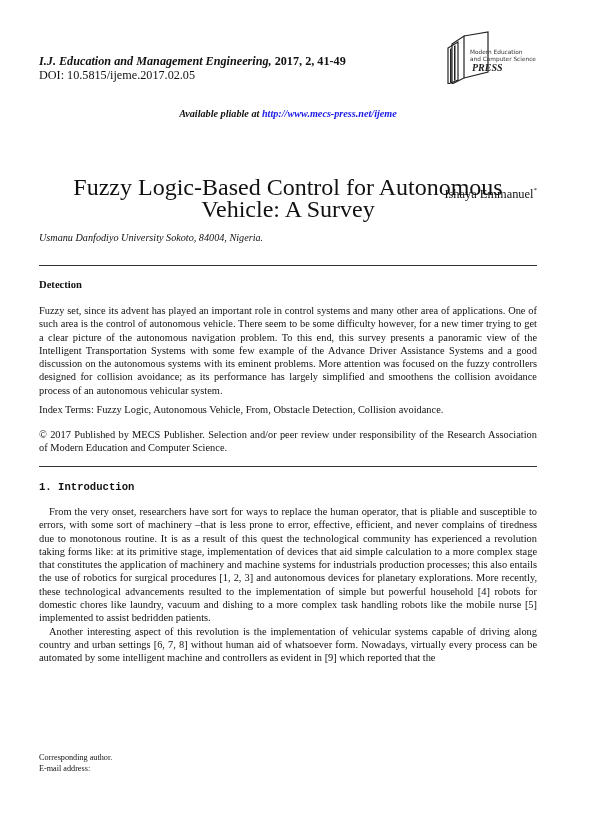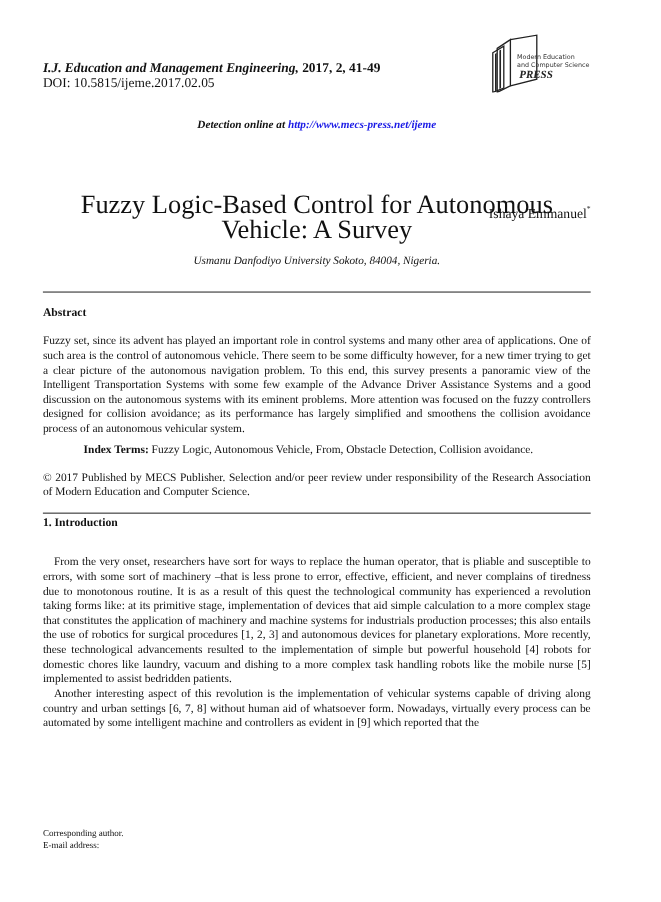--- a/index.html
+++ b/index.html
@@ -10,29 +10,29 @@
   .journal .jtitle { font-weight: bold; font-style: italic; }
   .journal .jvol { font-weight: bold; }
   .logo { position: absolute; left: 403px; top: 22px; width: 110px; height: 62px; }
   .avail { position: absolute; left: 0; width: 498px; top: 108px; text-align: center;
            font-size: 10.2px; font-weight: bold; font-style: italic; }
   .avail a { color: #1a1ae6; text-decoration: none; }
   .title { position: absolute; left: 0; width: 498px; top: 176px; text-align: center;
            font-size: 24px; line-height: 22px; }
   .author { position: absolute; left: 0; width: 498px; top: 186px; text-align: right; font-size: 12.4px; }
   .author sup { font-size: 7px; vertical-align: 6px; }
-  .affil { position: absolute; left: 0; width: 498px; top: 232px; text-align: center;
+  .affil { position: absolute; left: 0; width: 498px; top: 232px; text-align: left;
            font-size: 10.2px; font-style: italic; }
   .rule { position: absolute; left: 0; width: 498px; height: 0; border-top: 1px solid #333; }
   .section-head { position: absolute; left: 0; font-size: 10.6px; font-weight: bold; }
   .para { position: absolute; left: 0; width: 498px; font-size: 10.4px; line-height: 13.3px;
           text-align: justify; }
   .indent { text-indent: 10px; font-family: Liberation Serif, serif; }
   .ital { }
-  .b { font-weight: bold; margin-left: 37px; }
+  .b { font-weight: normal; }
   .footnote { position: absolute; left: 0; top: 753px; font-size: 8.2px; line-height: 10.5px; }
 </style>
 </head>
 <body>
 
 <div class="page">
 
   <div class="journal">
     <div><span class="jtitle">I.J. Education and Management Engineering,</span><span class="jvol"> 2017, 2, 41-49</span></div>
     <div>DOI: 10.5815/ijeme.2017.02.05</div>
@@ -49,43 +49,43 @@
         <path d="M8 27 L9.5 26 L9.5 60 L8 61 Z"></path>
         <path d="M12 24 L13.5 23 L13.5 58 L12 59 Z"></path>
       </g>
       <text x="28" y="32" font-family="DejaVu Sans, sans-serif" font-size="5.8" fill="#333">Modern Education</text>
       <text x="28" y="38.5" font-family="DejaVu Sans, sans-serif" font-size="5.8" fill="#333">and Computer Science</text>
       <text x="30" y="49" font-family="Liberation Serif, serif" font-size="10" font-weight="bold" font-style="italic" fill="#222">PRESS</text>
     </svg>
   </div>
 
   <div class="avail">
-    <span>Detection online at </span><a>http://www.mecs-press.net/ijeme</a>
+    <span>Available pliable at </span><a>http://www.mecs-press.net/ijeme</a>
   </div>
 
   <div class="title">Fuzzy Logic-Based Control for Autonomous Vehicle: A Survey</div>
   <div class="author">
     <span>Ishaya Emmanuel</span><sup>*</sup>
   </div>
   <div class="affil">Usmanu Danfodiyo University Sokoto, 84004, Nigeria.</div>
 
   <div class="rule" style="top:265px;"></div>
 
-  <div class="section-head" style="top:279px;">Abstract</div>
+  <div class="section-head" style="top:279px;">Detection</div>
   <div class="para" style="top:304px;">Fuzzy set, since its advent has played an important role in control systems and many other area of applications. One of such area is the control of autonomous vehicle. There seem to be some difficulty however, for a new timer trying to get a clear picture of the autonomous navigation problem. To this end, this survey presents a panoramic view of the Intelligent Transportation Systems with some few example of the Advance Driver Assistance Systems and a good discussion on the autonomous systems with its eminent problems. More attention was focused on the fuzzy controllers designed for collision avoidance; as its performance has largely simplified and smoothens the collision avoidance process of an autonomous vehicular system.</div>
 
   <div class="para" style="top:403px;">
     <span class="b">Index Terms:</span><span> Fuzzy Logic, Autonomous Vehicle, From, Obstacle Detection, Collision avoidance.</span>
   </div>
 
   <div class="para ital" style="top:428px;">© 2017 Published by MECS Publisher. Selection and/or peer review under responsibility of the Research Association of Modern Education and Computer Science.</div>
 
   <div class="rule" style="top:466px;"></div>
 
-  <div class="section-head" style="top:470px;">1. Introduction</div>
+  <div class="section-head" style="top:481px;font-family:Liberation Mono, monospace;">1. Introduction</div>
   <div class="para" style="top:505px;">
     <div class="indent">From the very onset, researchers have sort for ways to replace the human operator, that is pliable and susceptible to errors, with some sort of machinery –that is less prone to error, effective, efficient, and never complains of tiredness due to monotonous routine. It is as a result of this quest the technological community has experienced a revolution taking forms like: at its primitive stage, implementation of devices that aid simple calculation to a more complex stage that constitutes the application of machinery and machine systems for industrials production processes; this also entails the use of robotics for surgical procedures [1, 2, 3] and autonomous devices for planetary explorations. More recently, these technological advancements resulted to the implementation of simple but powerful household [4] robots for domestic chores like laundry, vacuum and dishing to a more complex task handling robots like the mobile nurse [5] implemented to assist bedridden patients.</div>
     <div class="indent">Another interesting aspect of this revolution is the implementation of vehicular systems capable of driving along country and urban settings [6, 7, 8] without human aid of whatsoever form. Nowadays, virtually every process can be automated by some intelligent machine and controllers as evident in [9] which reported that the</div>
   </div>
 
   <div class="footnote">
     <div>Corresponding author.</div>
     <div>E-mail address:</div>
   </div>
 </div>

